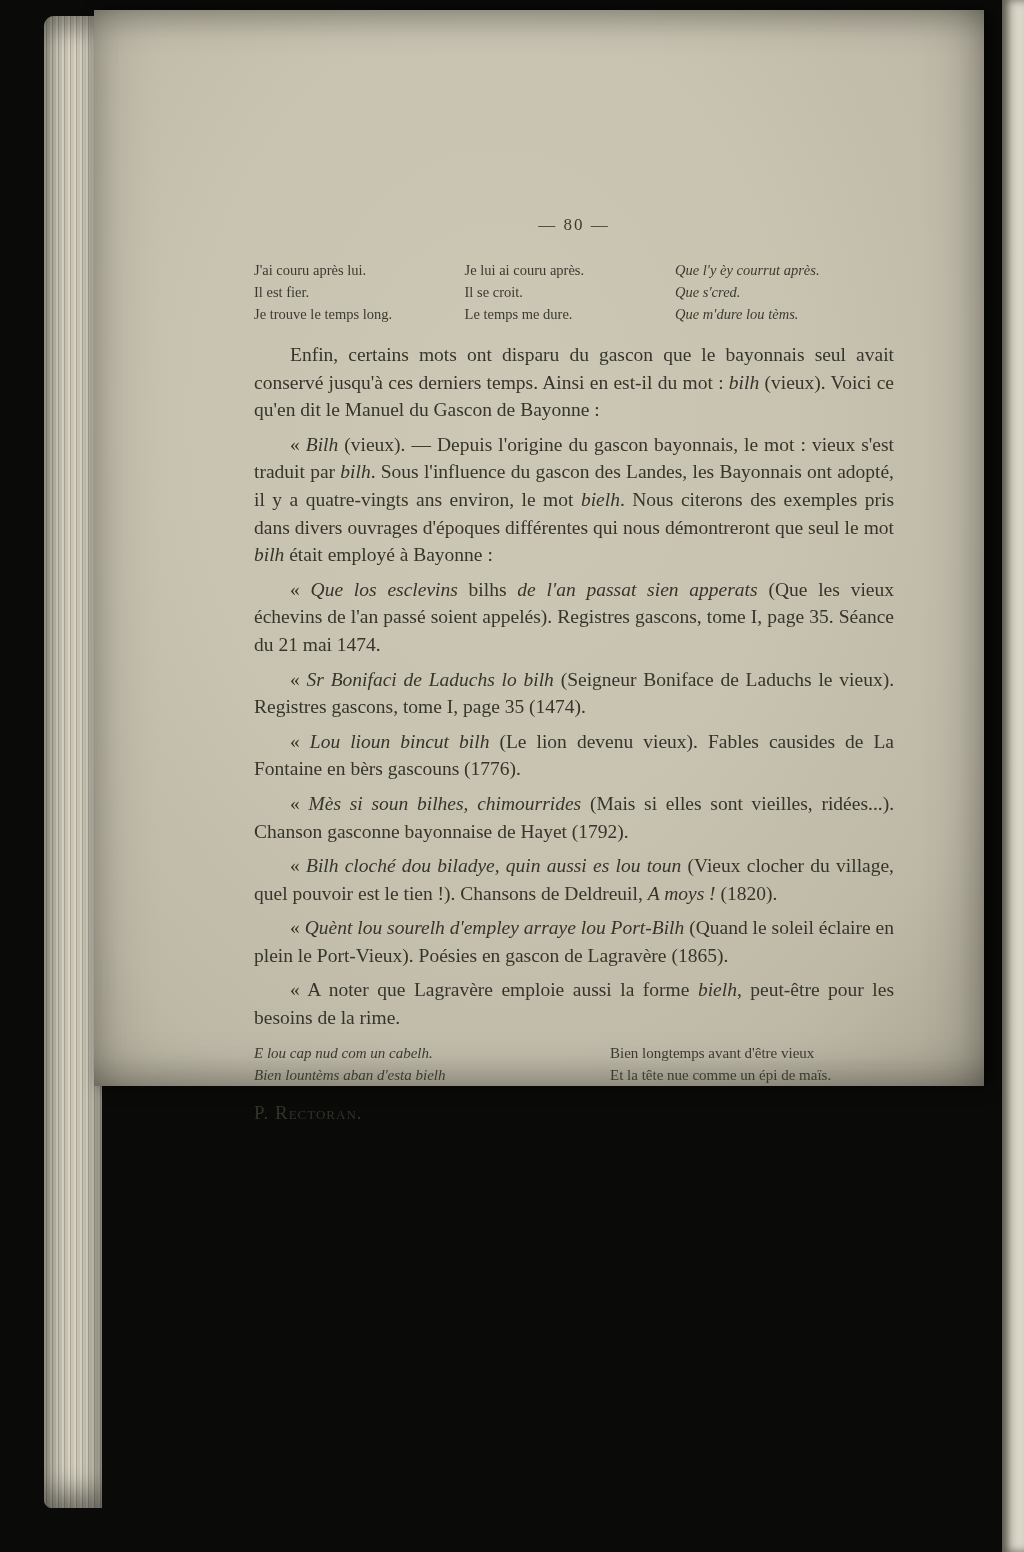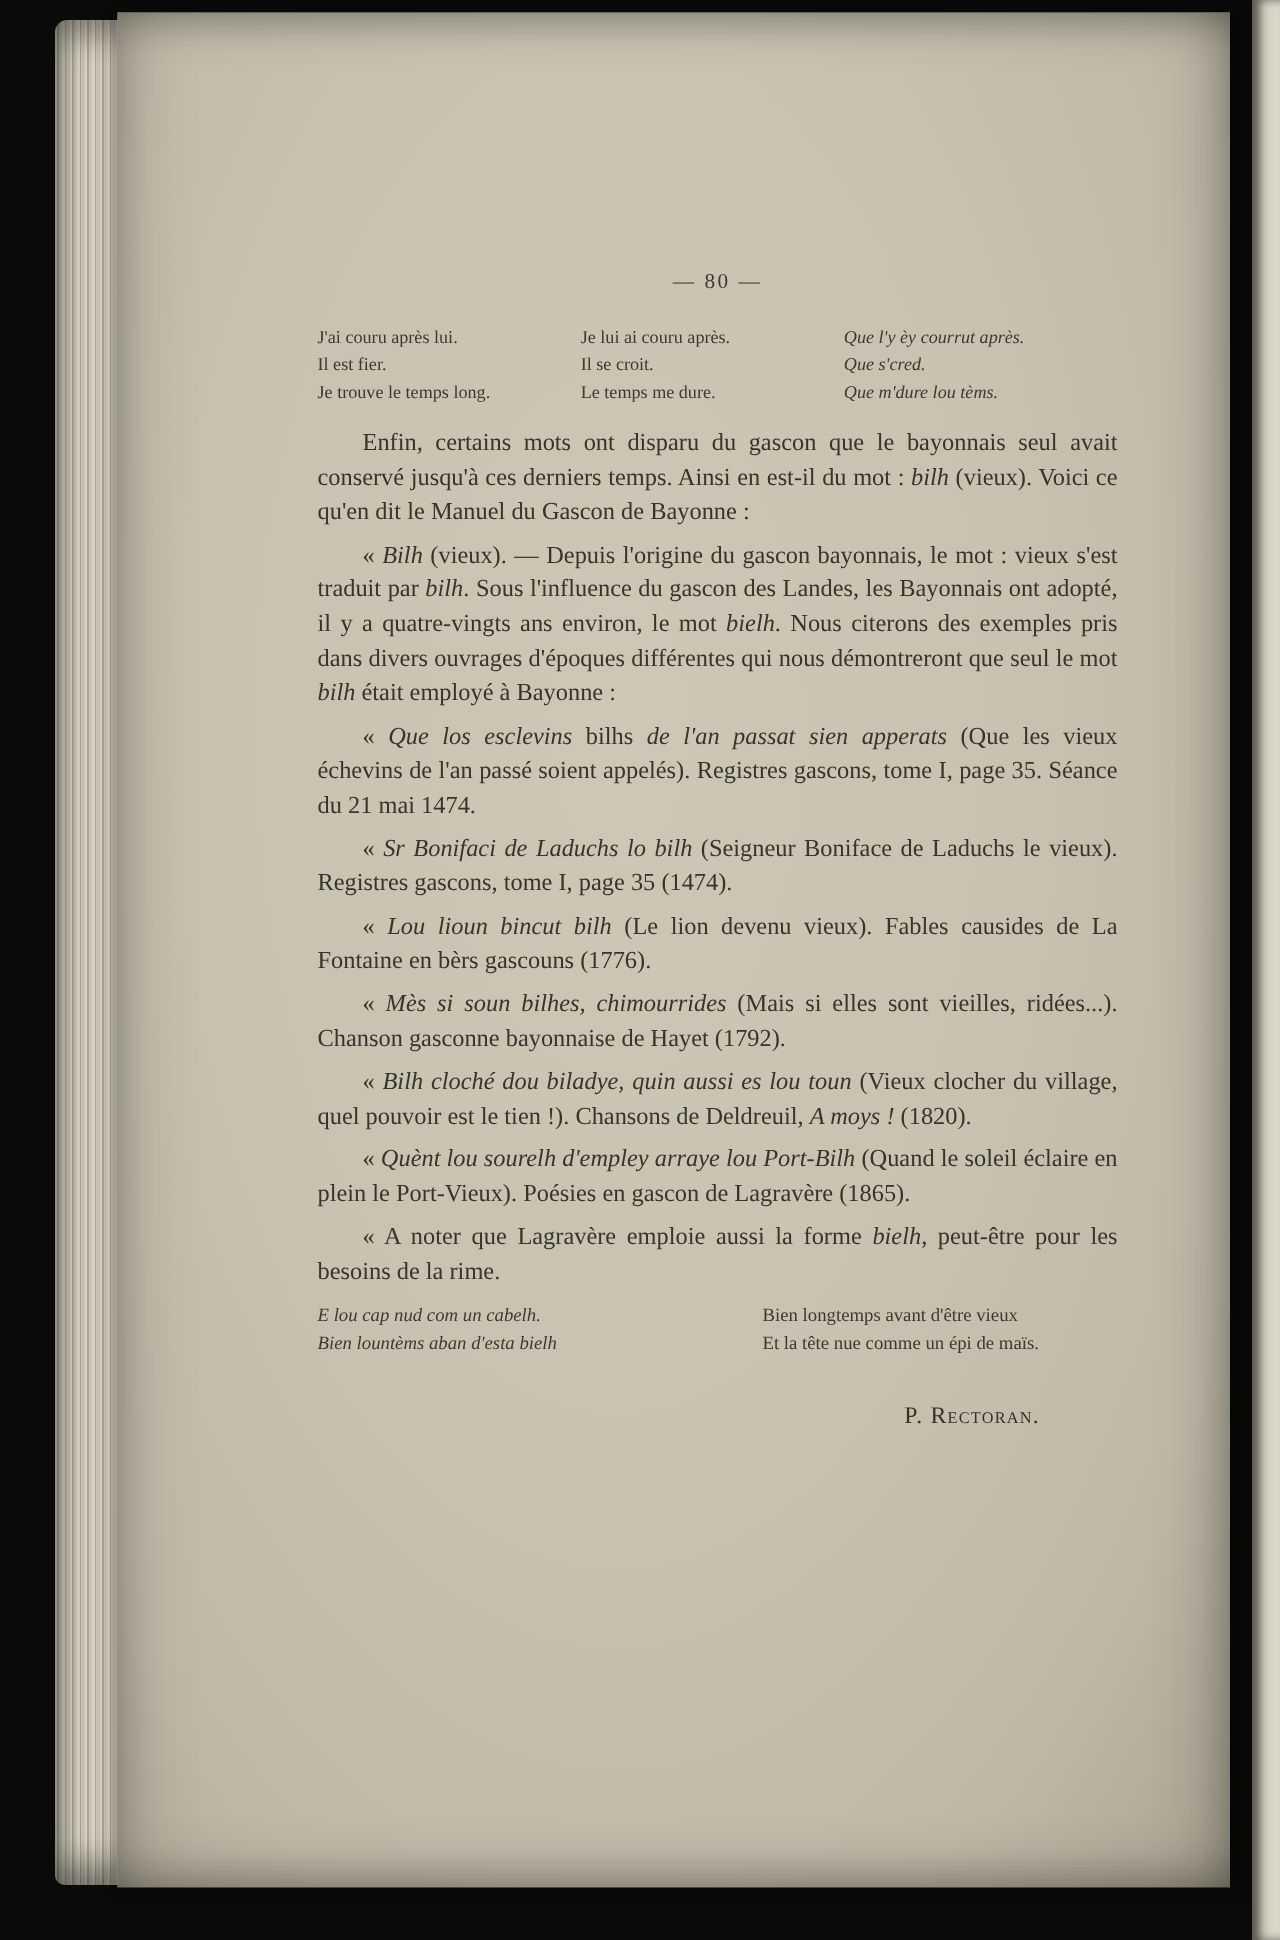--- a/index.html
+++ b/index.html
@@ -18,21 +18,21 @@
       repeating-linear-gradient(90deg,
         #d8d4c5 0px, #d8d4c5 2px,
         #aba695 2px, #aba695 3px,
         #c9c4b3 3px, #c9c4b3 6px);
     border-radius: 10px 0 0 8px;
     box-shadow: inset 0 14px 22px rgba(0,0,0,.35), inset 0 -18px 24px rgba(0,0,0,.4);
   }
 
   
   .page {
-    position: absolute; left: 94px; top: 10px; width: 890px; height: 1500px;
+    position: absolute; left: 94px; top: 10px; width: 890px; height: 1076px;
     background:
       radial-gradient(ellipse at 45% 38%, #cdc8b6 0%, #c8c3b1 45%, #beb9a7 78%, #a9a492 100%);
     box-shadow:
       inset 0 26px 38px -22px rgba(0,0,0,.35),
       inset -34px 0 55px -30px rgba(0,0,0,.30),
       inset 40px 0 60px -38px rgba(0,0,0,.25),
       inset 0 -30px 45px -26px rgba(0,0,0,.35),
       6px 0 14px rgba(0,0,0,.6);
     color: #35352b;
   }
@@ -68,22 +68,22 @@
   .sup { vertical-align: super; font-size: 11px; line-height: 0; }
 
   .verse {
     display: flex; gap: 56px; margin: 10px 0 10px 0;
     font-size: 15px; line-height: 22px; color: #3a3a30;
   }
   .verse .vcol { white-space: nowrap; }
   .verse .vcol.gascon { font-style: italic; flex: 0 0 300px; }
 
   .signature {
-    margin-top: 36px; padding-right: 62px;
-    text-align: right; font-size: 19px;
+    margin-top: 16px; padding-right: 62px;
+    font-size: 19px;
     font-variant: small-caps; letter-spacing: 1px; color: #33332a;
   }
 </style>
 </head>
 <body>
 
 <div class="scene">
   <div class="page-stack"></div>
 
   <div class="page">

